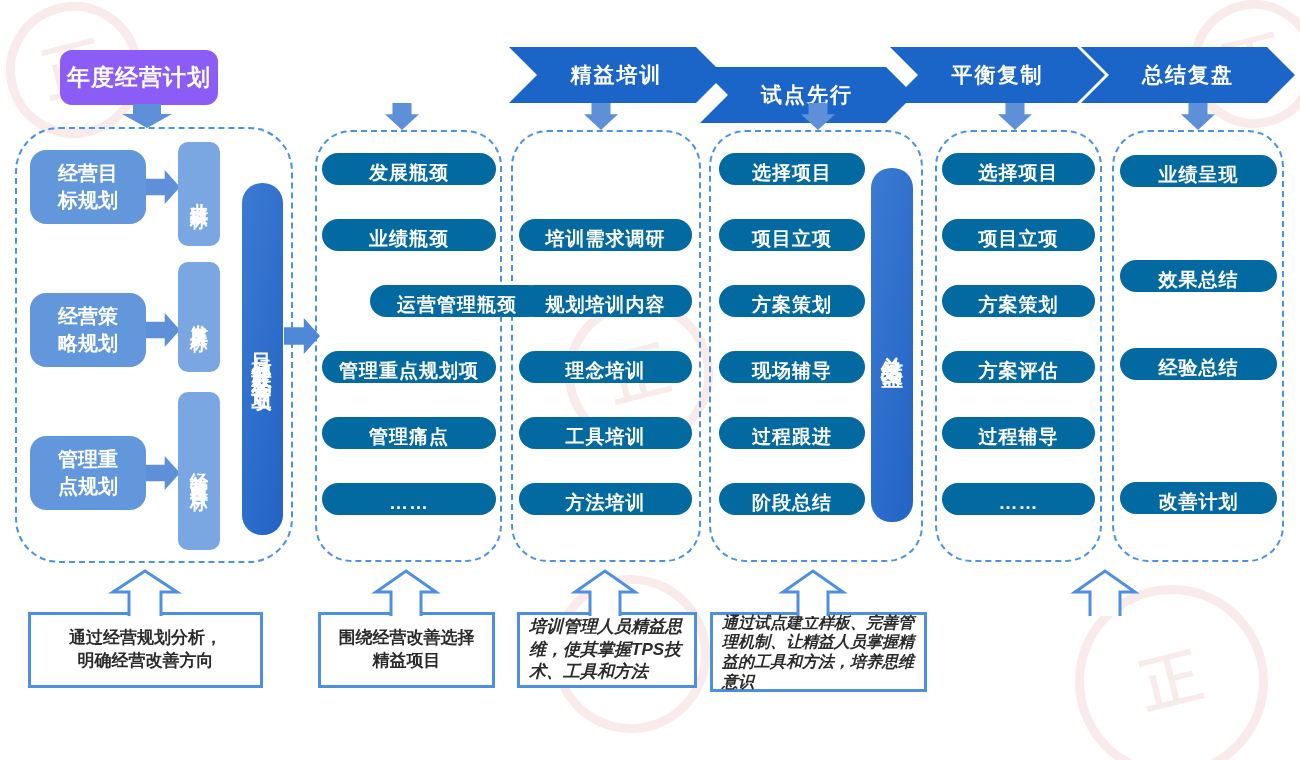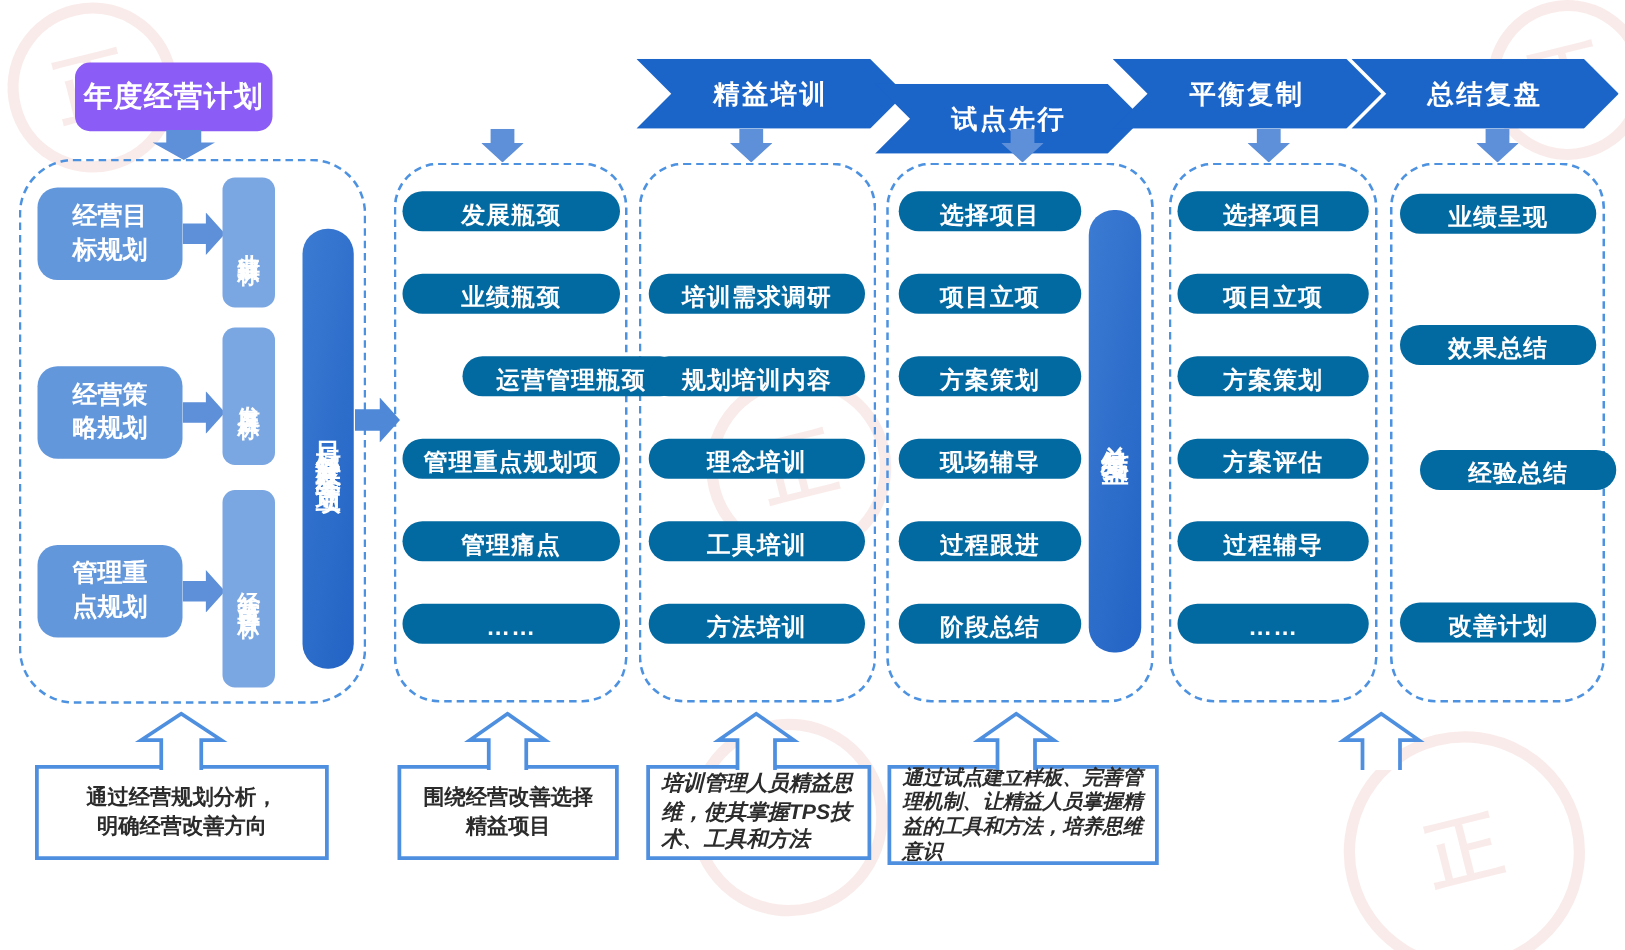--- a/index.html
+++ b/index.html
@@ -155,21 +155,21 @@
 
   <div class="item" style="left:942px;top:153px;width:153px;">选择项目</div>
   <div class="item" style="left:942px;top:219px;width:153px;">项目立项</div>
   <div class="item" style="left:942px;top:285px;width:153px;">方案策划</div>
   <div class="item" style="left:942px;top:351px;width:153px;">方案评估</div>
   <div class="item" style="left:942px;top:417px;width:153px;">过程辅导</div>
   <div class="item" style="left:942px;top:483px;width:153px;">……</div>
 
   <div class="item" style="left:1120px;top:155px;width:157px;">业绩呈现</div>
   <div class="item" style="left:1120px;top:260px;width:157px;">效果总结</div>
-  <div class="item" style="left:1120px;top:360px;width:157px;margin-left:16px;">经验总结</div>
+  <div class="item" style="left:1120px;top:348px;width:157px;">经验总结</div>
   <div class="item" style="left:1120px;top:482px;width:157px;">改善计划</div>
 
   <div class="note" style="left:28px;top:612px;width:235px;height:76px;">通过经营规划分析，
 明确经营改善方向</div>
   <div class="note" style="left:318px;top:612px;width:177px;height:76px;">围绕经营改善选择
 精益项目</div>
   <div class="note left" style="left:517px;top:612px;width:180px;height:76px;">培训管理人员精益思维，使其掌握TPS技术、工具和方法</div>
   <div class="note left small" style="left:710px;top:612px;width:217px;height:80px;">通过试点建立样板、完善管理机制、让精益人员掌握精益的工具和方法，培养思维意识</div>
 
   <svg class="uparrow" style="left:103px;top:569px;" width="84" height="47" viewBox="0 0 84 47">

